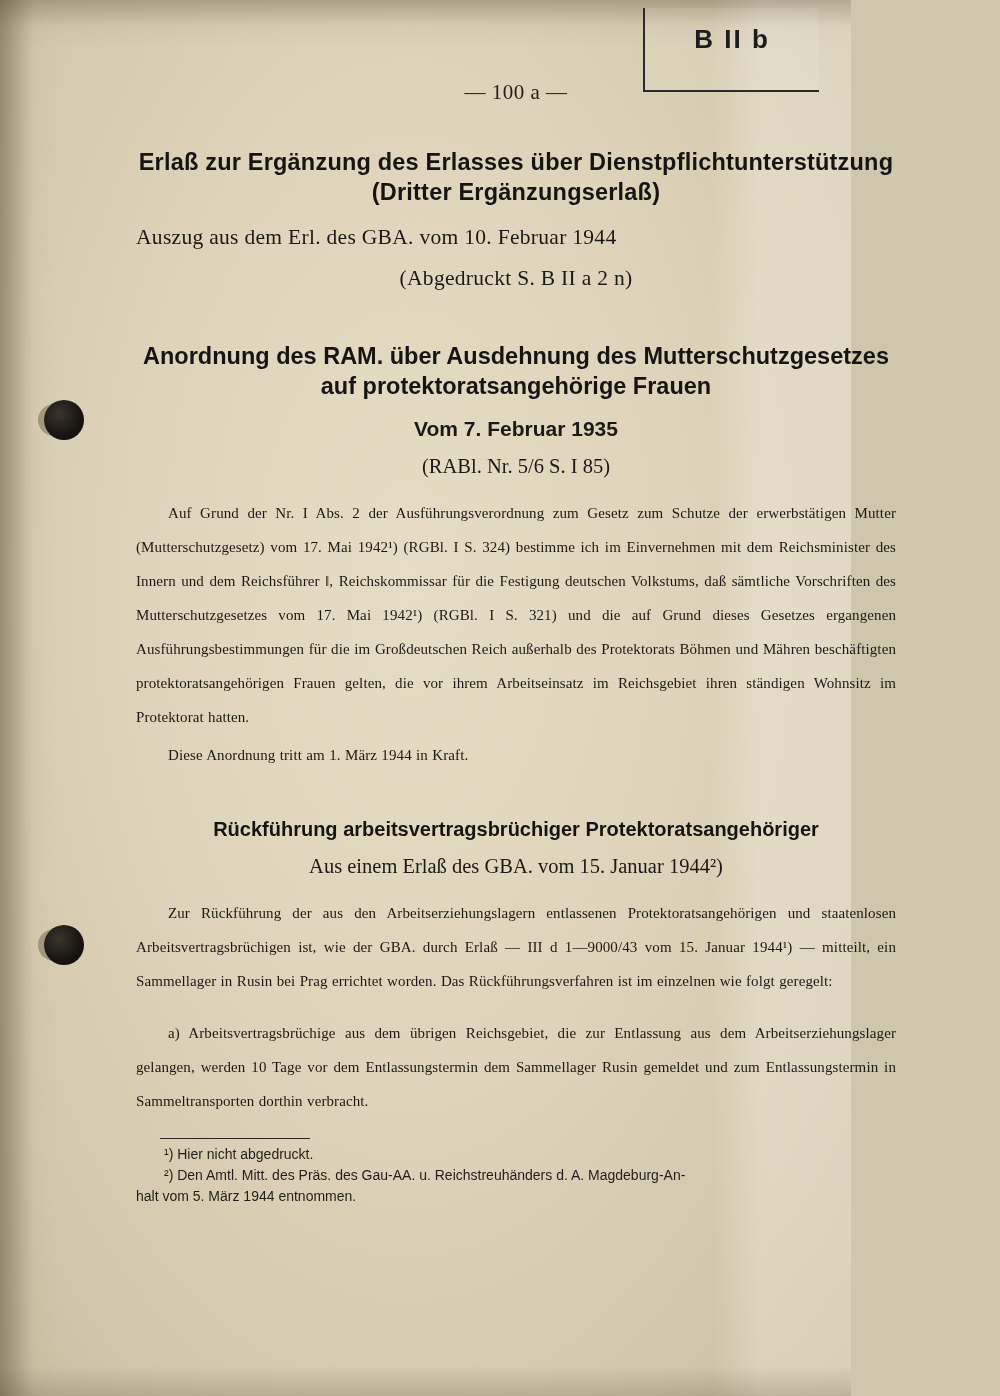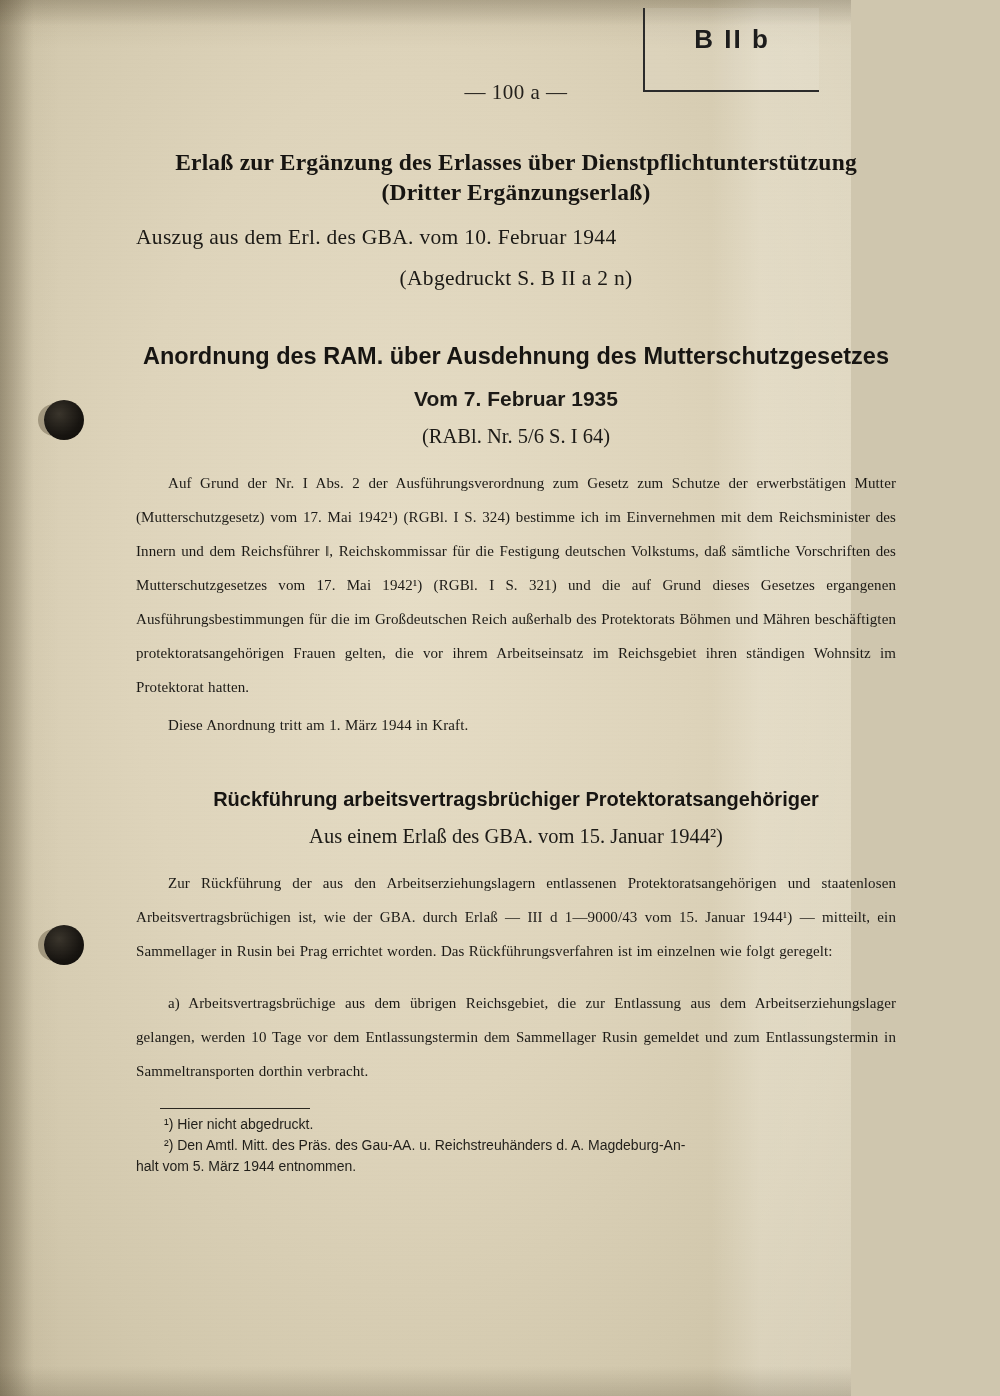--- a/index.html
+++ b/index.html
@@ -100,21 +100,21 @@
 
   .pagenum {
     text-align: center;
     font-size: 21px;
     letter-spacing: 0.5px;
     margin-top: 80px;
     color: #24211c;
   }
 
   h1.title {
-    font-family: Liberation Serif, serif;
+    font-family: Liberation Sans, sans-serif;
     font-weight: bold;
     font-size: 23.5px;
     line-height: 30px;
     text-align: center;
     margin: 42px 0 0 0;
     letter-spacing: 0.2px;
     color: #171512;
   }
   h1.title .l2 { display: block; }
 
@@ -231,24 +231,25 @@
     <h1 class="title">
       <span>Erlaß zur Ergänzung des Erlasses über Dienstpflichtunterstützung</span>
       <span class="l2">(Dritter Ergänzungserlaß)</span>
     </h1>
 
     <div class="subline">Auszug aus dem Erl. des GBA. vom 10. Februar 1944</div>
     <div class="subline2">(Abgedruckt S. B II a 2 n)</div>
 
     <h2 class="title2">
       <span>Anordnung des RAM. über Ausdehnung des Mutterschutzgesetzes</span>
+      <span class="l2">auf protektoratsangehörige Frauen</span>
     </h2>
 
     <div class="datum">Vom 7. Februar 1935</div>
-    <div class="source">(RABl. Nr. 5/6 S. I 64)</div>
+    <div class="source">(RABl. Nr. 5/6 S. I 85)</div>
 
     <p class="body">Auf Grund der Nr. I Abs. 2 der Ausführungsverordnung zum Gesetz zum Schutze der erwerbstätigen Mutter (Mutterschutzgesetz) vom 17. Mai 1942¹) (RGBl. I S. 324) bestimme ich im Einvernehmen mit dem Reichsminister des Innern und dem Reichsführer ǁ, Reichskommissar für die Festigung deutschen Volkstums, daß sämtliche Vorschriften des Mutterschutzgesetzes vom 17. Mai 1942¹) (RGBl. I S. 321) und die auf Grund dieses Gesetzes ergangenen Ausführungsbestimmungen für die im Großdeutschen Reich außerhalb des Protektorats Böhmen und Mähren beschäftigten protektoratsangehörigen Frauen gelten, die vor ihrem Arbeitseinsatz im Reichsgebiet ihren ständigen Wohnsitz im Protektorat hatten.</p>
     <p class="body tight">Diese Anordnung tritt am 1. März 1944 in Kraft.</p>
 
     <h3 class="title3">Rückführung arbeitsvertragsbrüchiger Protektoratsangehöriger</h3>
     <div class="source">Aus einem Erlaß des GBA. vom 15. Januar 1944²)</div>
 
     <p class="body">Zur Rückführung der aus den Arbeitserziehungslagern entlassenen Protektoratsangehörigen und staatenlosen Arbeitsvertragsbrüchigen ist, wie der GBA. durch Erlaß — III d 1—9000/43 vom 15. Januar 1944¹) — mitteilt, ein Sammellager in Rusin bei Prag errichtet worden. Das Rückführungsverfahren ist im einzelnen wie folgt geregelt:</p>
     <p class="body">a) Arbeitsvertragsbrüchige aus dem übrigen Reichsgebiet, die zur Entlassung aus dem Arbeitserziehungslager gelangen, werden 10 Tage vor dem Entlassungstermin dem Sammellager Rusin gemeldet und zum Entlassungstermin in Sammeltransporten dorthin verbracht.</p>
 

